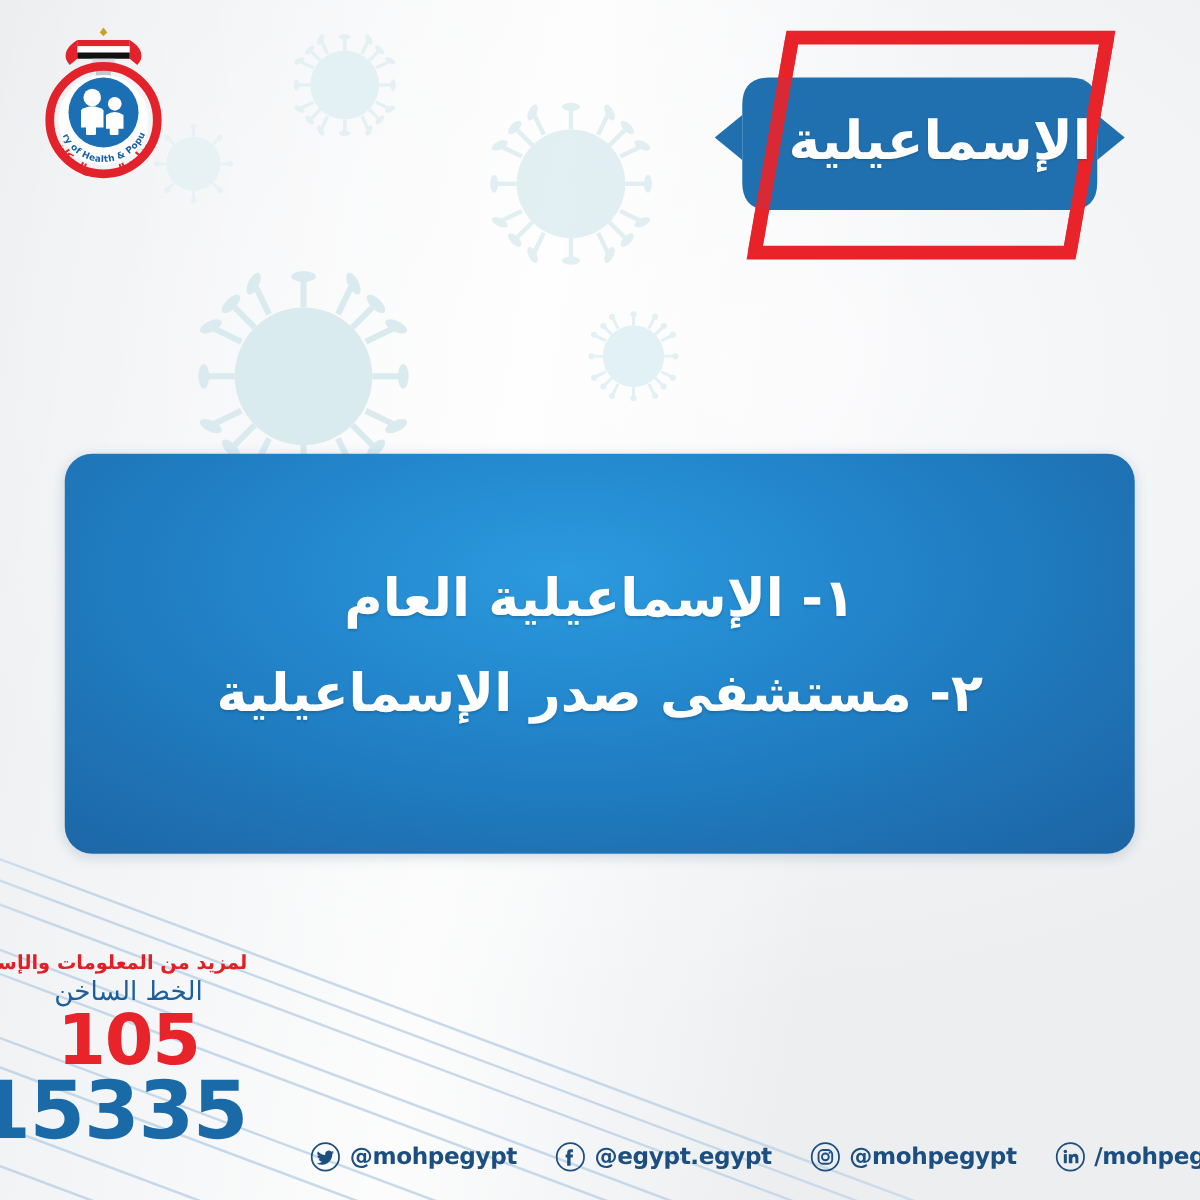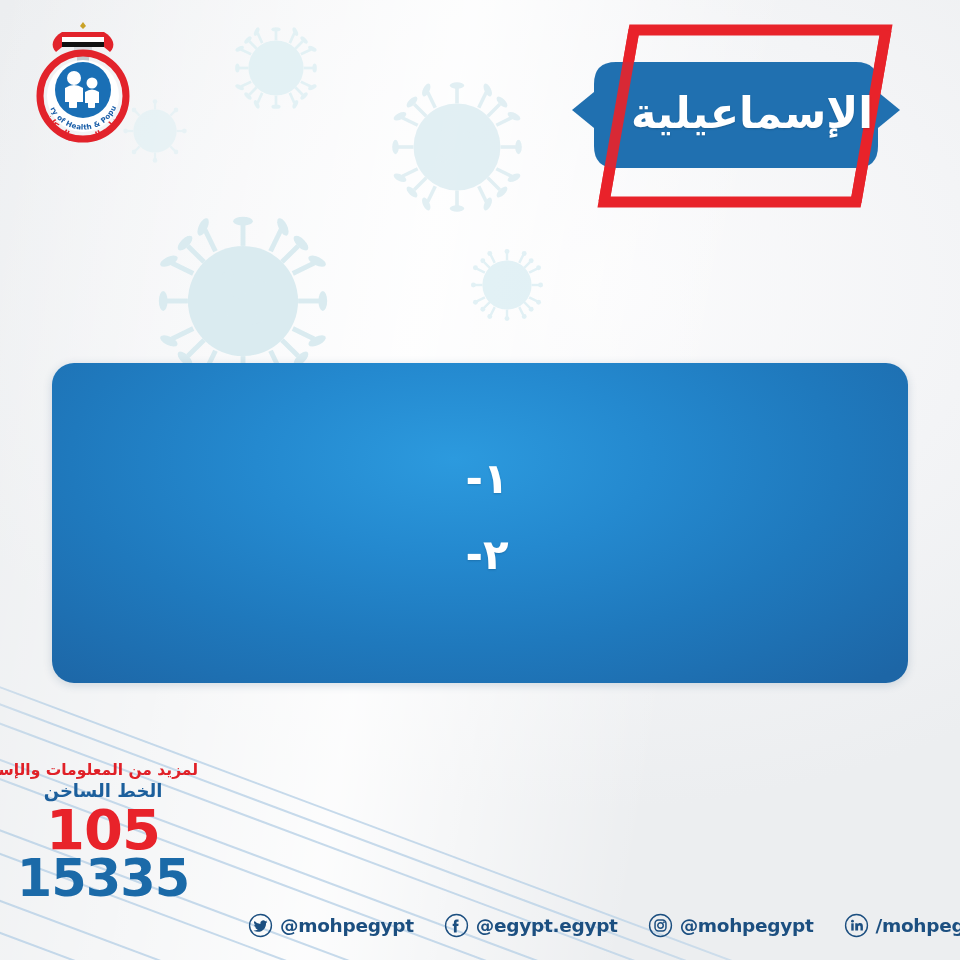--- a/index.html
+++ b/index.html
@@ -67,29 +67,29 @@
   }
   .row-marker{margin-left:14px;}
   .row-2{font-size:42px;}
   
   .hotline{position:absolute;left:8px;top:762px;width:190px;text-align:center;}
   .hotline-sub{
     color:#e02027;font-size:15.5px;font-weight:bold;line-height:1.1;
     letter-spacing:-.2px;white-space:nowrap;
   }
   .hotline-title{
-    color:#1c5f9c;font-size:18px;font-weight:bold;line-height:1.15;
+    color:#1c5f9c;font-size:21px;font-weight:normal;line-height:1.15;
     margin-top:2px;white-space:nowrap;
   }
   .hotline-num-red{
     color:#e8232a;font-size:56px;font-weight:bold;line-height:.92;
     margin-top:2px;letter-spacing:-1px;
   }
   .hotline-num-blue{
-    color:#1b6aa8;font-size:51px;font-weight:bold;line-height:.95;
+    color:#1b6aa8;font-size:64px;font-weight:bold;line-height:.95;
     letter-spacing:-1px;
   }
   
   .social-bar{
     position:absolute;left:248px;top:902px;width:700px;height:46px;
     display:flex;flex-direction:row;align-items:center;
     direction:ltr;gap:0px;
   }
   .social-item{display:flex;align-items:center;margin-right:30px;}
   .social-icon{width:25px;height:25px;margin-right:7px;flex:none;}
@@ -397,23 +397,25 @@
       <path d="M330 8 L300 180" fill="none" stroke="#e8232a" stroke-width="11"></path>
       <path d="M78 8 L48 180" fill="none" stroke="#e8232a" stroke-width="11" opacity=".92"></path>
     </svg>
     <div class="banner-text">الإسماعيلية</div>
   </div>
 
   <div class="panel">
     <div class="panel-list">
       <div class="panel-row">
         <span class="row-marker">١-</span>
+        <span>الإسماعيلية العام</span>
       </div>
       <div class="panel-row row-2">
         <span class="row-marker">٢-</span>
+        <span>مستشفى صدر الإسماعيلية</span>
       </div>
     </div>
   </div>
 
   <div class="hotline">
     <div class="hotline-sub">لمزيد من المعلومات والإستفسار</div>
     <div class="hotline-title">الخط الساخن</div>
     <div class="hotline-num-red">105</div>
     <div class="hotline-num-blue">15335</div>
   </div>

